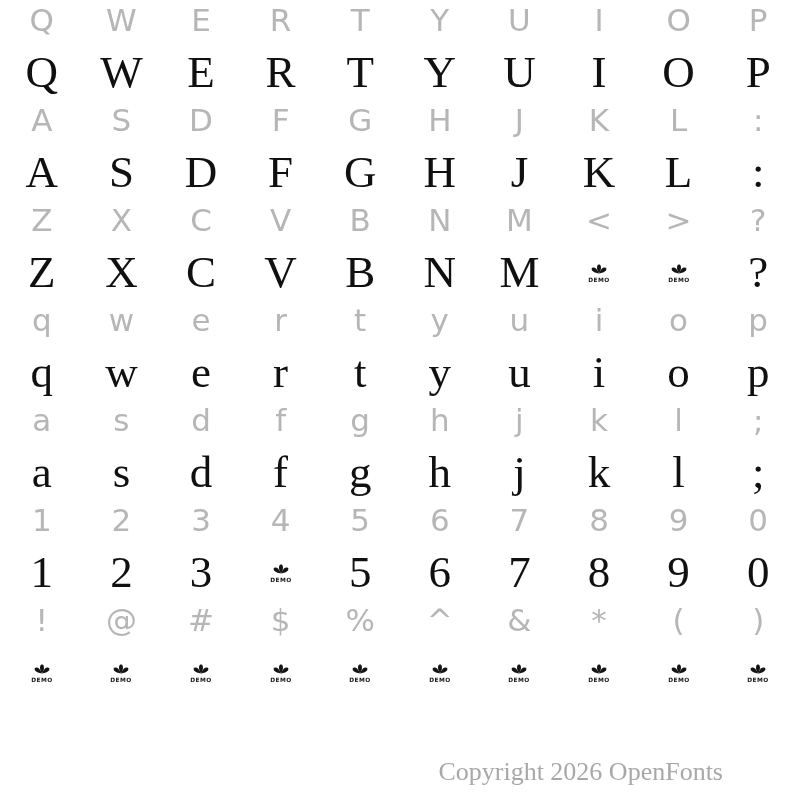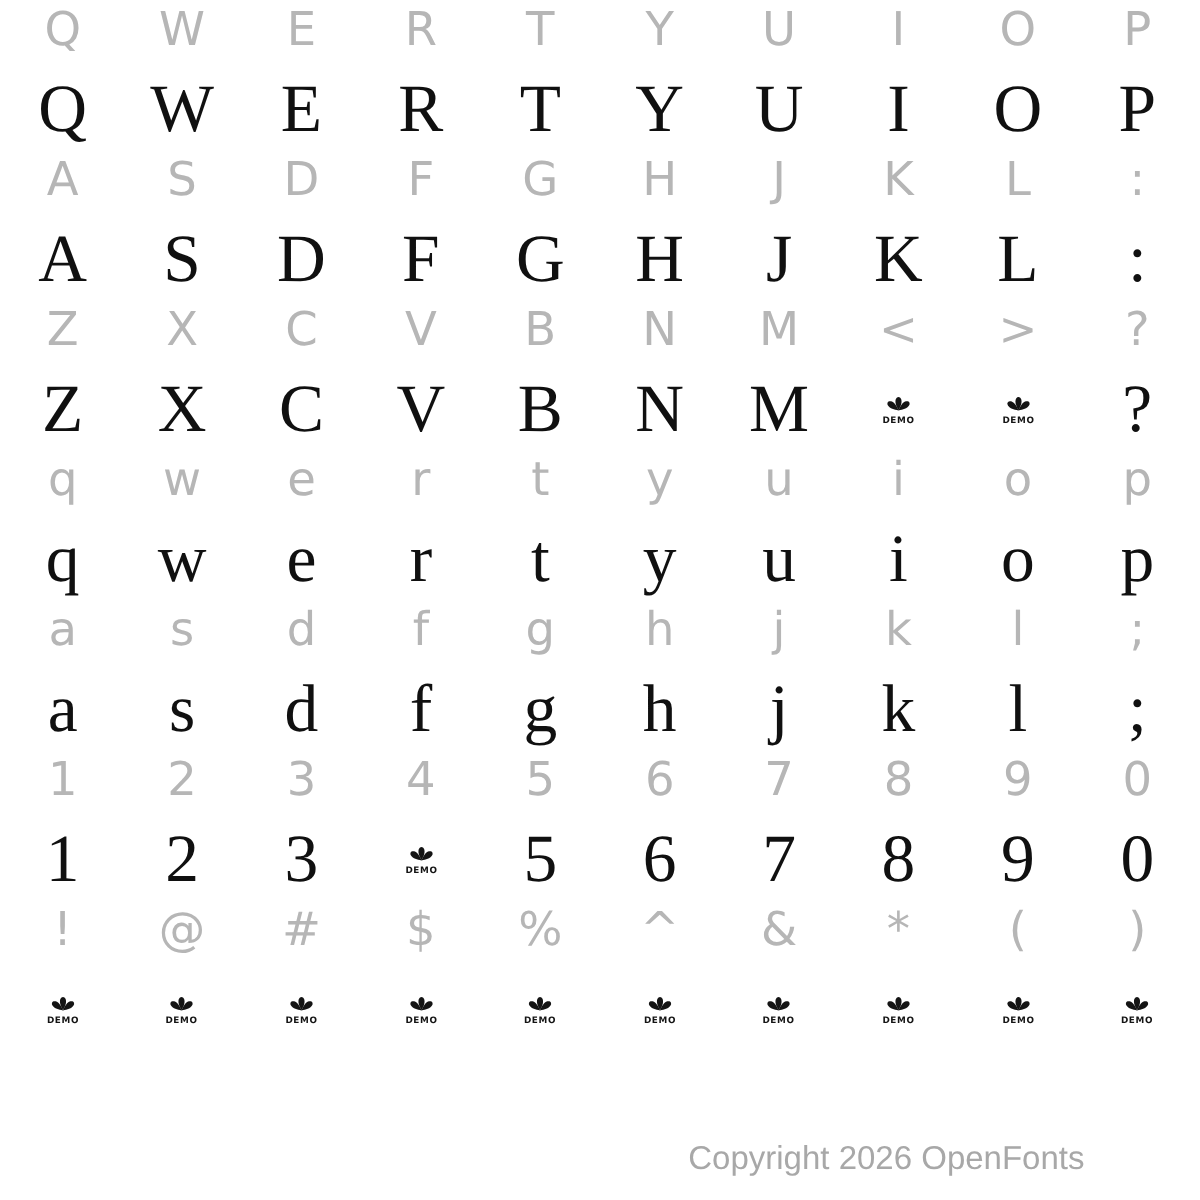--- a/index.html
+++ b/index.html
@@ -60,22 +60,22 @@
     width: 24px;
     height: 23px;
     display: block;
   }
   #footer {
     position: absolute;
     top: 757px;
     right: 77px;
     height: 30px;
     line-height: 30px;
-    font-family: Liberation Sans, sans-serif;
-    font-size: 22px;
+    font-family: Liberation Serif, serif;
+    font-size: 26px;
     color: #a8a8a8;
     white-space: nowrap;
   }
 </style>
 </head>
 <body>
 
 <div id="grid">
     <div class="glyph-row row-preview" style="top: -12px;">
       <div class="glyph-cell">Q</div>

